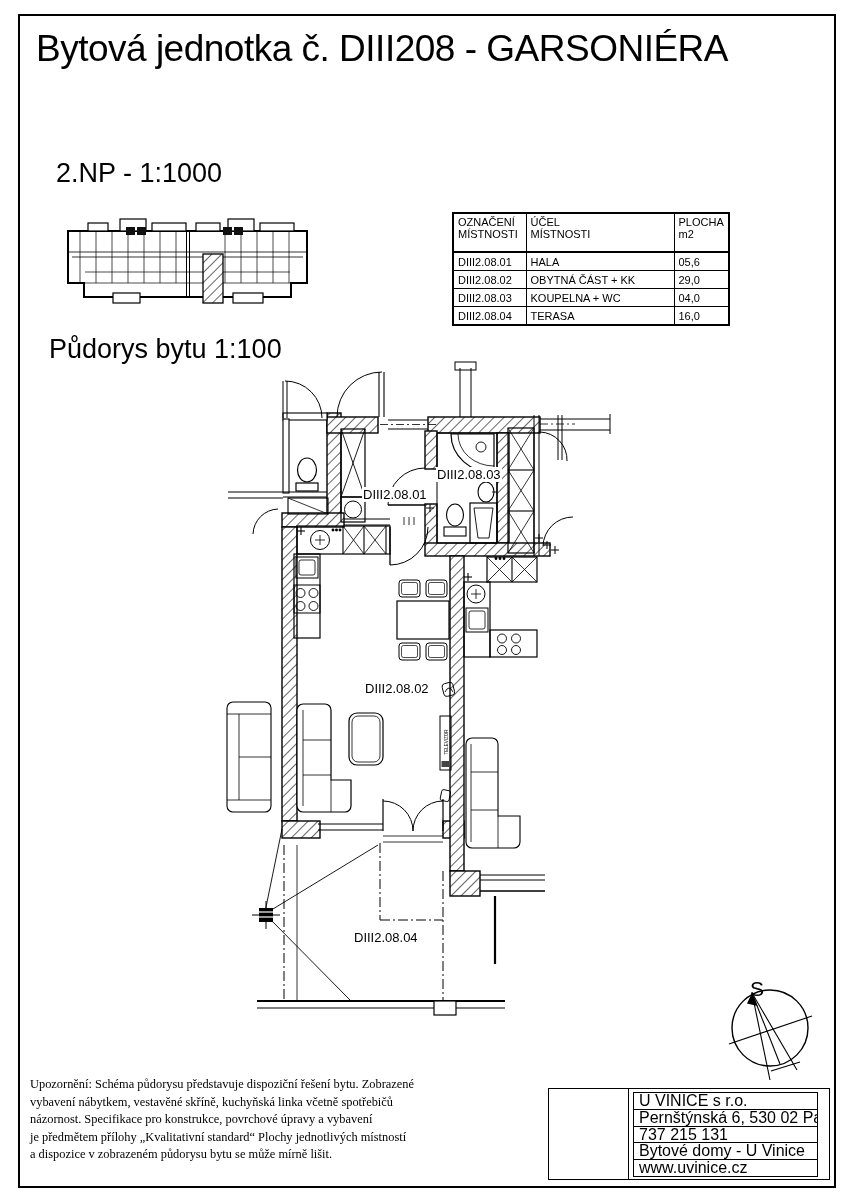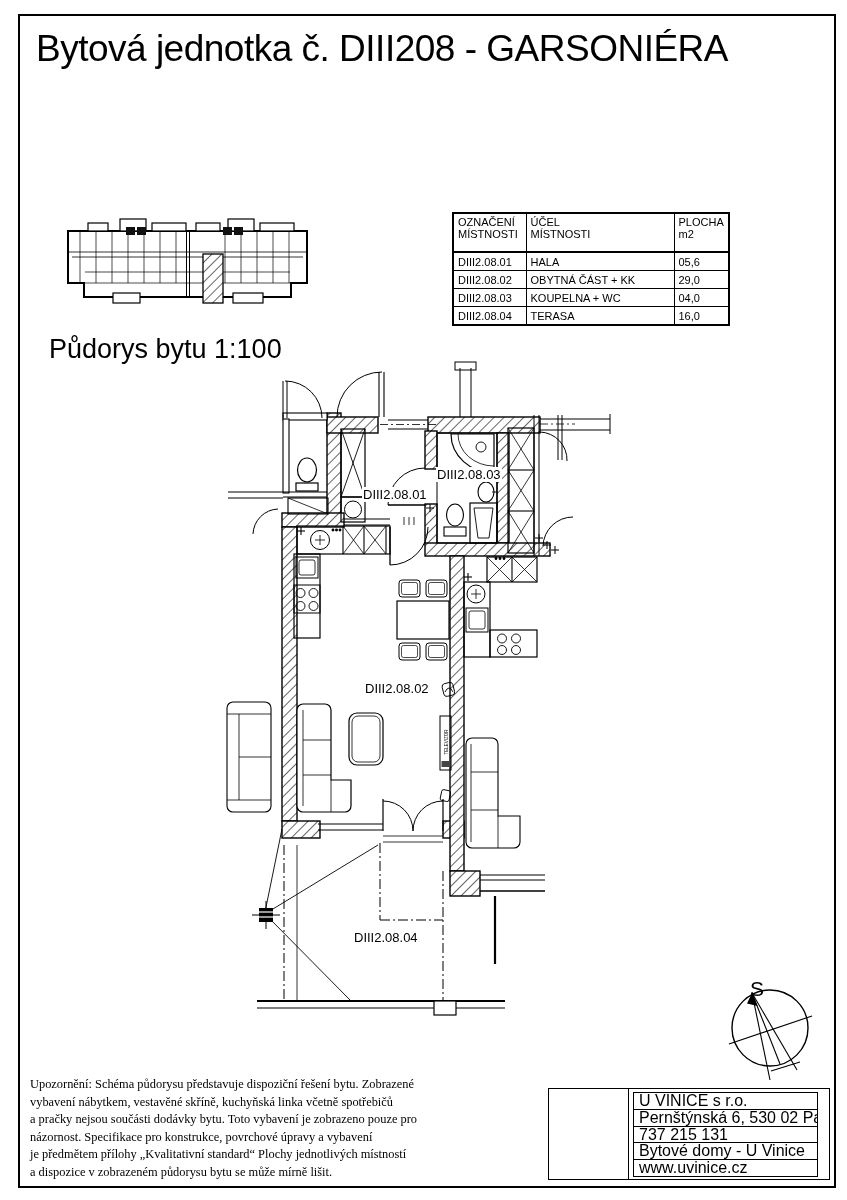--- a/index.html
+++ b/index.html
@@ -39,20 +39,21 @@
 <body>
 
 <div class="page">
 
   <div class="border-frame"></div>
 
   <div class="title-block-text">
     <div>Bytová jednotka č. DIII208 - GARSONIÉRA</div>
   </div>
 
+  <div class="scale-label" style="left:56px;top:158px;">2.NP - 1:1000</div>
   <div class="scale-label" style="left:49px;top:334px;">Půdorys bytu 1:100</div>
 
   <svg class="plan-svg" viewBox="0 0 847 1200">
     <defs>
       <pattern id="hatch" width="7" height="7" patternTransform="rotate(45)" patternUnits="userSpaceOnUse">
         <rect width="7" height="7" fill="#fff"></rect>
         <line x1="0" y1="0" x2="0" y2="7" stroke="#000" stroke-width="1.2"></line>
       </pattern>
     </defs>
 
@@ -434,21 +435,20 @@
       <td>DIII2.08.04</td>
       <td>TERASA</td>
       <td>16,0</td>
     </tr>
   </tbody>
     </table>
 
   <div class="disclaimer">
     <div>Upozornění: Schéma půdorysu představuje dispoziční řešení bytu. Zobrazené</div>
     <div>vybavení nábytkem, vestavěné skříně, kuchyňská linka včetně spotřebičů</div>
-    <div>a pračky nejsou součásti dodávky bytu. Toto vybavení je zobrazeno pouze pro</div>
     <div>názornost. Specifikace pro konstrukce, povrchové úpravy a vybavení</div>
     <div>je předmětem přílohy „Kvalitativní standard“ Plochy jednotlivých místností</div>
     <div>a dispozice v zobrazeném půdorysu bytu se může mírně lišit.</div>
   </div>
 
   <div class="tblock-outer"></div>
   <div class="tblock-divider"></div>
   <div class="tblock-inner">
     <div class="row">U VINICE s r.o.</div>
     <div class="row">Pernštýnská 6, 530 02 Pardubice</div>

